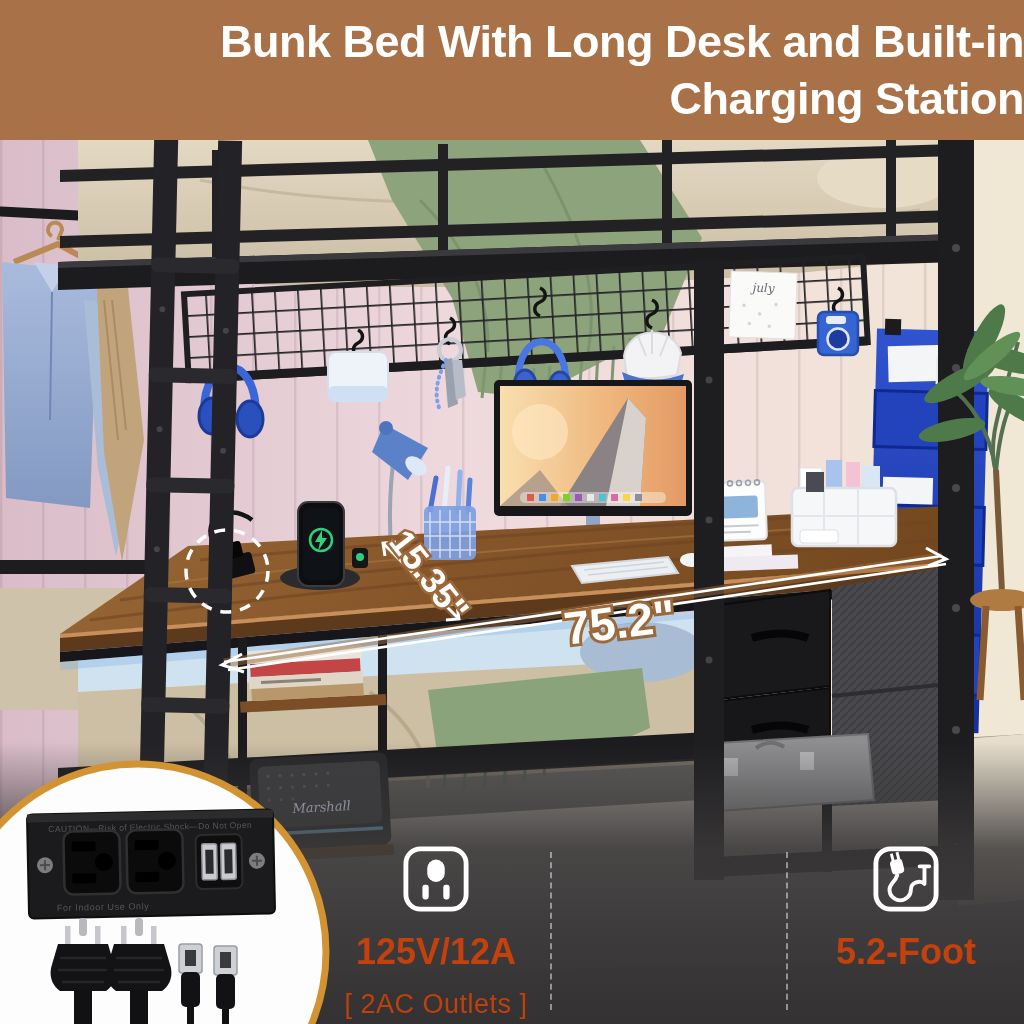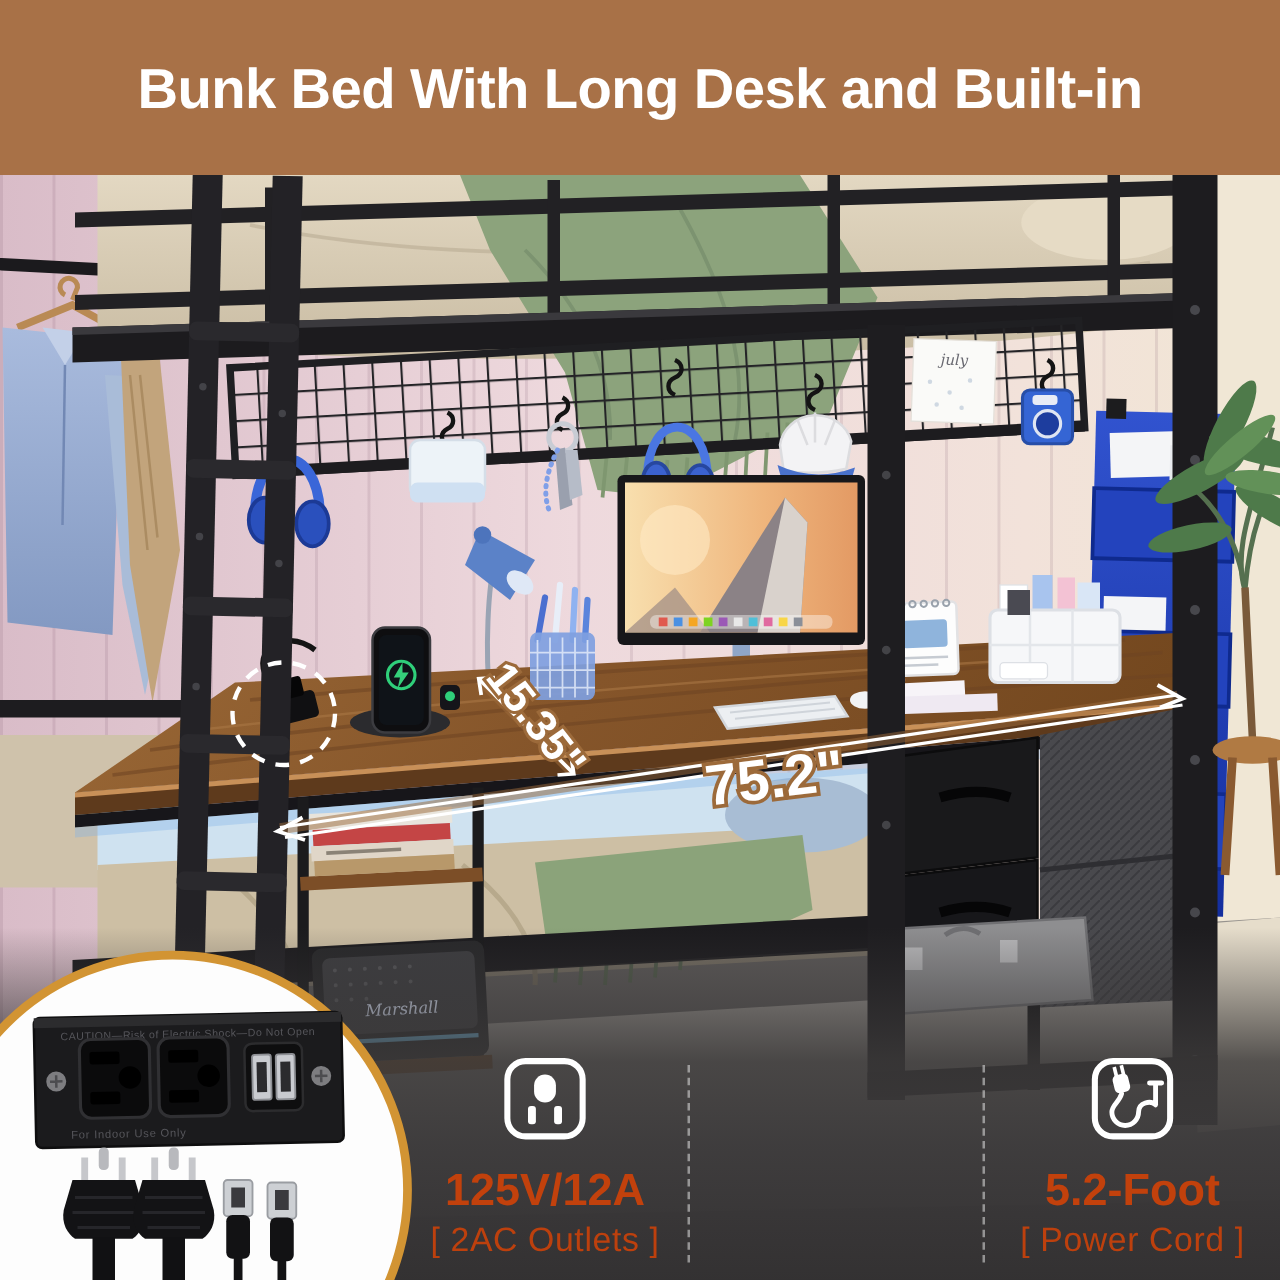--- a/index.html
+++ b/index.html
@@ -1,40 +1,41 @@
 <!DOCTYPE html>
 <html><head>
 <meta charset="utf-8">
 <style>
   html,body{margin:0;padding:0;background:#222;}
   #stage{position:relative;width:1024px;height:1024px;overflow:hidden;
          font-family:"Liberation Sans",sans-serif;background:#e9d7d8;}
   
   #header{position:absolute;left:0;top:0;width:1024px;height:140px;z-index:30;
-          display:flex;flex-direction:column;justify-content:center;align-items:center;}
+          display:flex;flex-direction:column;justify-content:center;align-items:flex-end;}
   #header .t{color:#fff;font-weight:700;font-size:45px;line-height:57px;
              letter-spacing:-0.5px;text-align:center;white-space:nowrap;}
   
   #scene{position:absolute;left:0;top:0;width:1024px;height:1024px;z-index:1;}
   
   .spec-col{position:absolute;top:845px;width:220px;height:176px;z-index:40;
             display:flex;flex-direction:column;align-items:center;color:#c2410c;}
   .spec-col .ic{width:68px;height:68px;}
   .spec-value{font-size:36px;font-weight:700;margin-top:18px;letter-spacing:0px;}
-  .spec-label{font-size:27px;font-weight:400;margin-top:4px;opacity:.97;letter-spacing:.5px;}
+  .spec-label{font-size:27px;font-weight:400;margin-top:16px;opacity:.97;letter-spacing:.5px;}
   .spec-div{position:absolute;top:852px;height:158px;width:0;z-index:40;
             border-left:2px dashed rgba(225,225,225,.55);}
 </style>
 </head>
 <body>
 
 <div id="stage">
 
   <div id="header" style="background:#a87147;">
     <div class="t">Bunk Bed With Long Desk and Built-in</div>
+    <div class="t">Charging Station</div>
   </div>
 
   <svg id="scene" viewBox="0 0 1024 1024">
     <defs>
       <linearGradient id="wallGrad" x1="0" y1="0" x2="1" y2="0">
         <stop offset="0" stop-color="#d9bcc8"></stop>
           <stop offset="0.45" stop-color="#eed9dd"></stop>
         <stop offset="0.8" stop-color="#f2e2da"></stop>
           <stop offset="1" stop-color="#f1e6d4"></stop>
       </linearGradient>
@@ -561,16 +562,15 @@
     <svg class="ic" viewBox="0 0 70 70">
       <rect x="4" y="4" width="62" height="62" rx="15" fill="none" stroke="#fff" stroke-width="5"></rect>
       <g transform="rotate(-14 25 21)">
         <rect x="19" y="15" width="13" height="15" rx="4" fill="#fff"></rect>
         <rect x="21.5" y="8" width="3" height="8" fill="#fff"></rect>
         <rect x="27.5" y="8" width="3" height="8" fill="#fff"></rect>
       </g>
       <path d="M26,31 C24,38 18,40 18,46 a11,11 0 1 0 22,0 c0,-8 10,-10 14,-6 M54,40 v-18 M49,22 h10" stroke="#fff" stroke-width="4" fill="none" stroke-linecap="round"></path>
     </svg>
     <div class="spec-value">5.2-Foot</div>
-    <div class="spec-label">[ Power Cord ]</div>
   </div>
 
 </div>
 
 </body></html>

